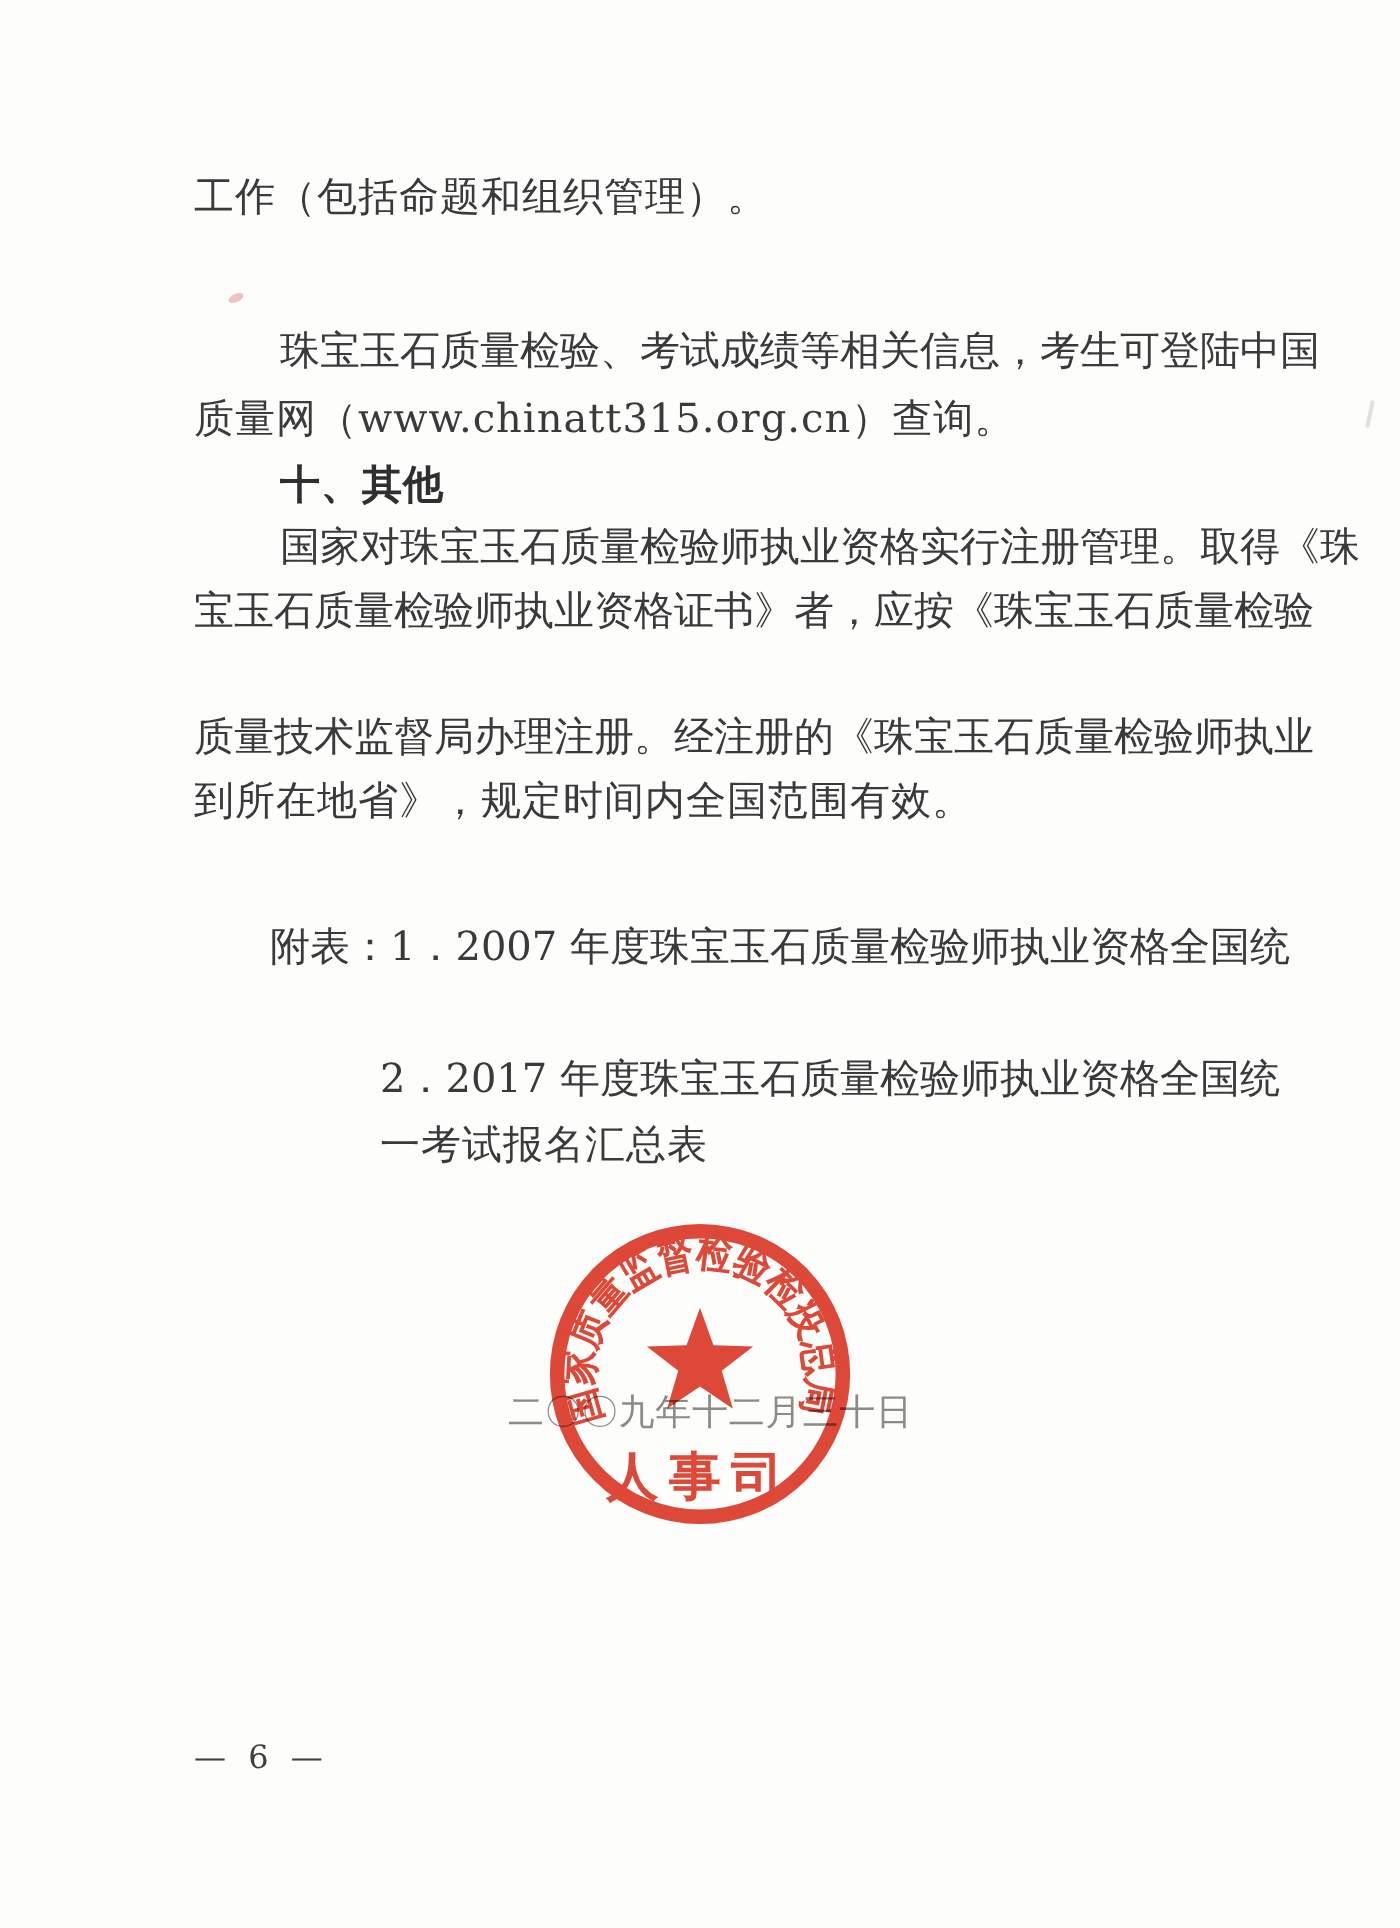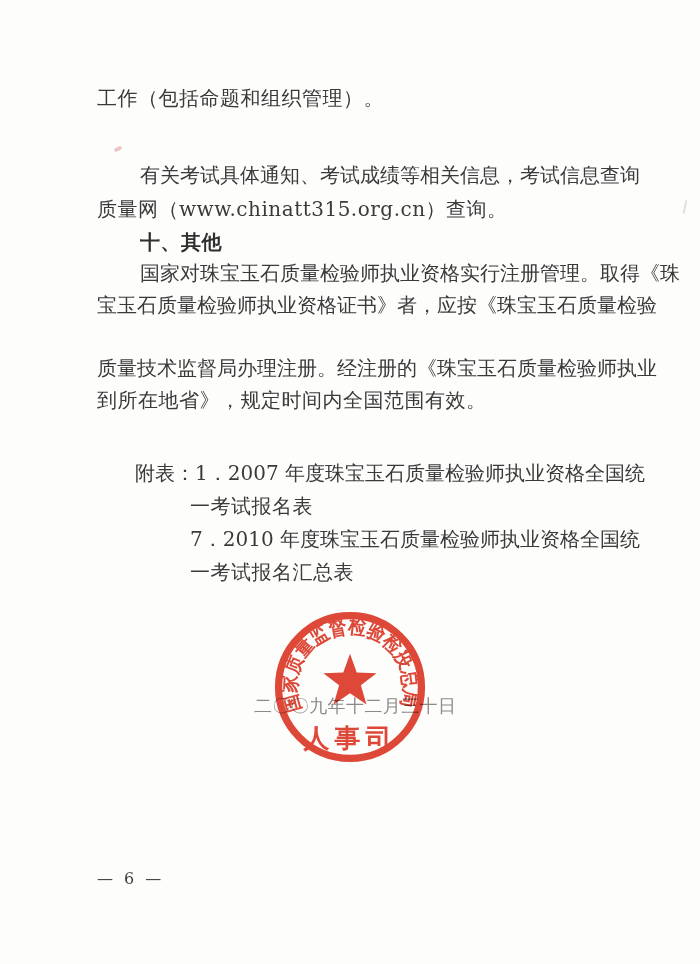--- a/index.html
+++ b/index.html
@@ -66,31 +66,30 @@
     border-radius:2px;
     transform:rotate(12deg);
   }
 </style>
 </head>
 <body>
 
 <div class="page">
 
   <div class="line" style="left:97px;top:86px">工作（包括命题和组织管理）。</div>
-  <div class="line stretch" style="left:140px;top:163px;width:460px">有关考试具体通知、考试成绩等相关信息，考试信息查询</div>
+  <div class="line stretch" style="left:140px;top:163px;width:460px">珠宝玉石质量检验、考试成绩等相关信息，考生可登陆中国</div>
   <div class="line" style="left:97px;top:197px">质量网（www.chinatt315.org.cn）查询。</div>
   <div class="line heading" style="left:140px;top:230px">十、其他</div>
   <div class="line stretch" style="left:140px;top:261px;width:460px">国家对珠宝玉石质量检验师执业资格实行注册管理。取得《珠</div>
   <div class="line stretch" style="left:97px;top:293px;width:503px">宝玉石质量检验师执业资格证书》者，应按《珠宝玉石质量检验</div>
   <div class="line stretch" style="left:97px;top:356px;width:503px">质量技术监督局办理注册。经注册的《珠宝玉石质量检验师执业</div>
   <div class="line" style="left:97px;top:388px">到所在地省》，规定时间内全国范围有效。</div>
 
   <div class="line stretch" style="left:135px;top:461px;width:465px">附表：1．2007 年度珠宝玉石质量检验师执业资格全国统</div>
-  <div class="line" style="left:190px;top:494px">一考试报名表</div>
-  <div class="line stretch" style="left:190px;top:527px;width:410px">7．2010 年度珠宝玉石质量检验师执业资格全国统</div>
+  <div class="line stretch" style="left:190px;top:527px;width:410px">2．2017 年度珠宝玉石质量检验师执业资格全国统</div>
   <div class="line" style="left:190px;top:560px">一考试报名汇总表</div>
 
   <div class="date-line">二〇〇九年十二月三十日</div>
 
   <svg class="seal" viewBox="0 0 170 170" aria-hidden="true">
     <circle cx="85" cy="85" r="69" fill="none" stroke-width="7" stroke="#dd3a28"></circle>
     <path id="sealArc" d="M 37.9 107 A 52 52 0 1 1 132.1 107" fill="none"></path>
     <text font-size="21" font-weight="bold" fill="#dd3a28">
       <textPath href="#sealArc" textLength="204" lengthAdjust="spacingAndGlyphs">国家质量监督检验检疫总局</textPath>
     </text>

